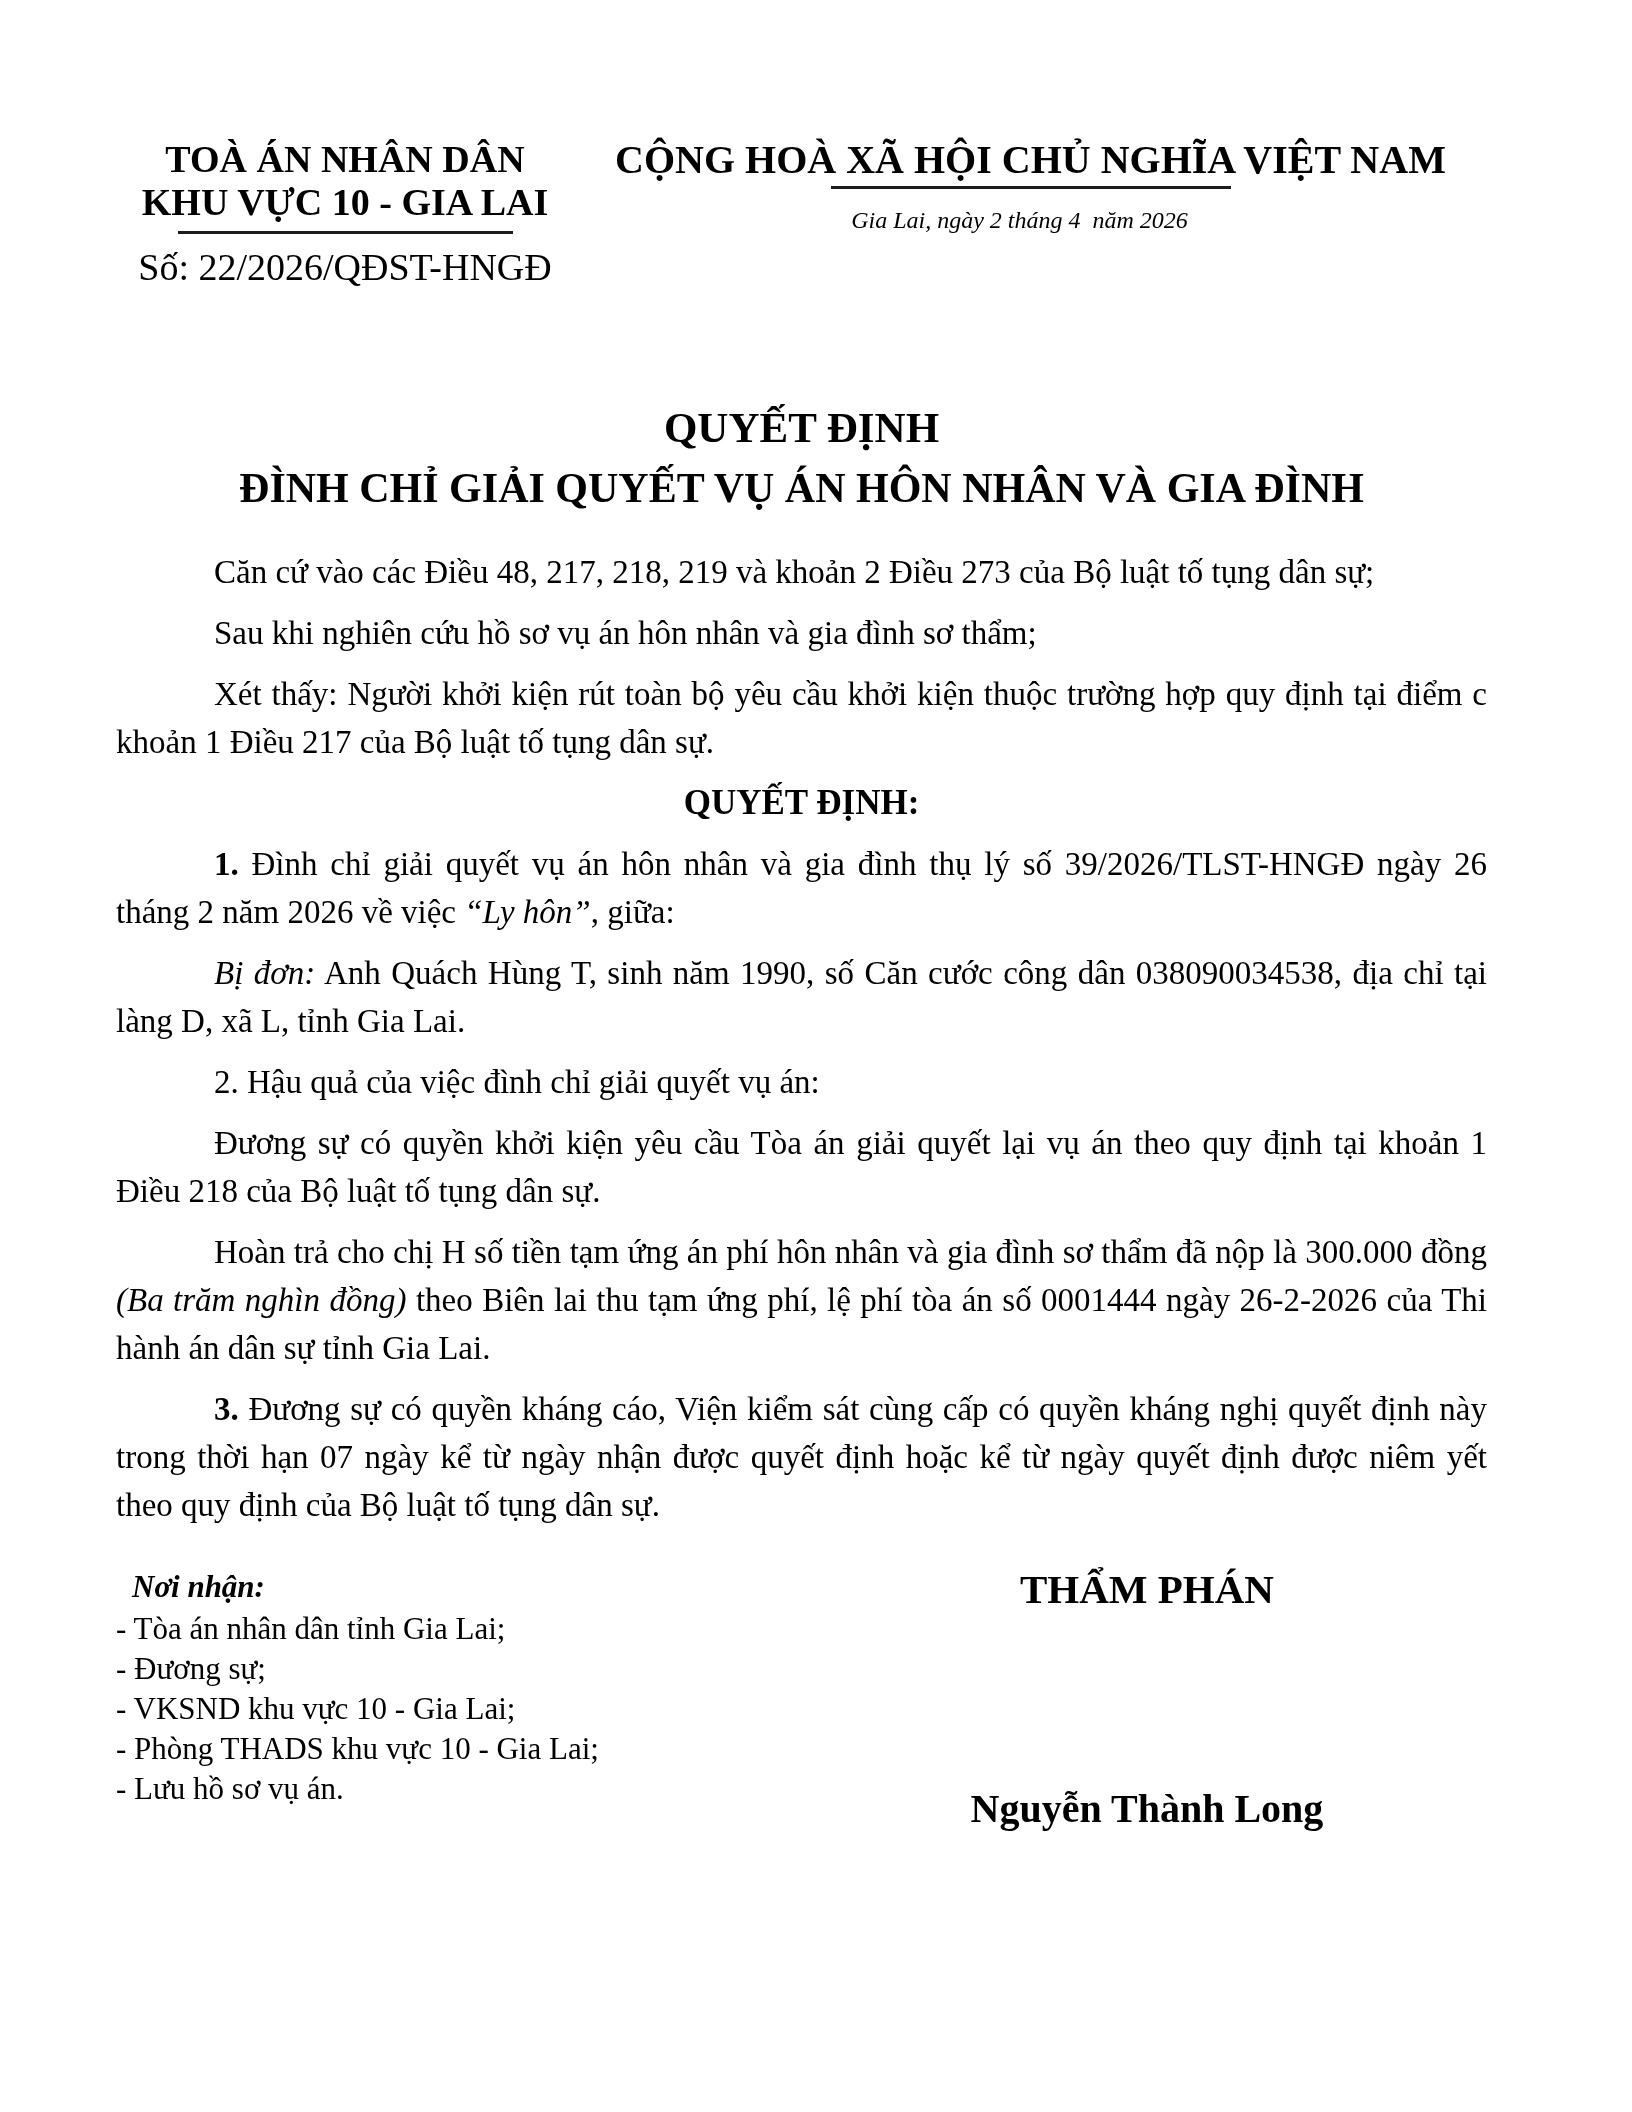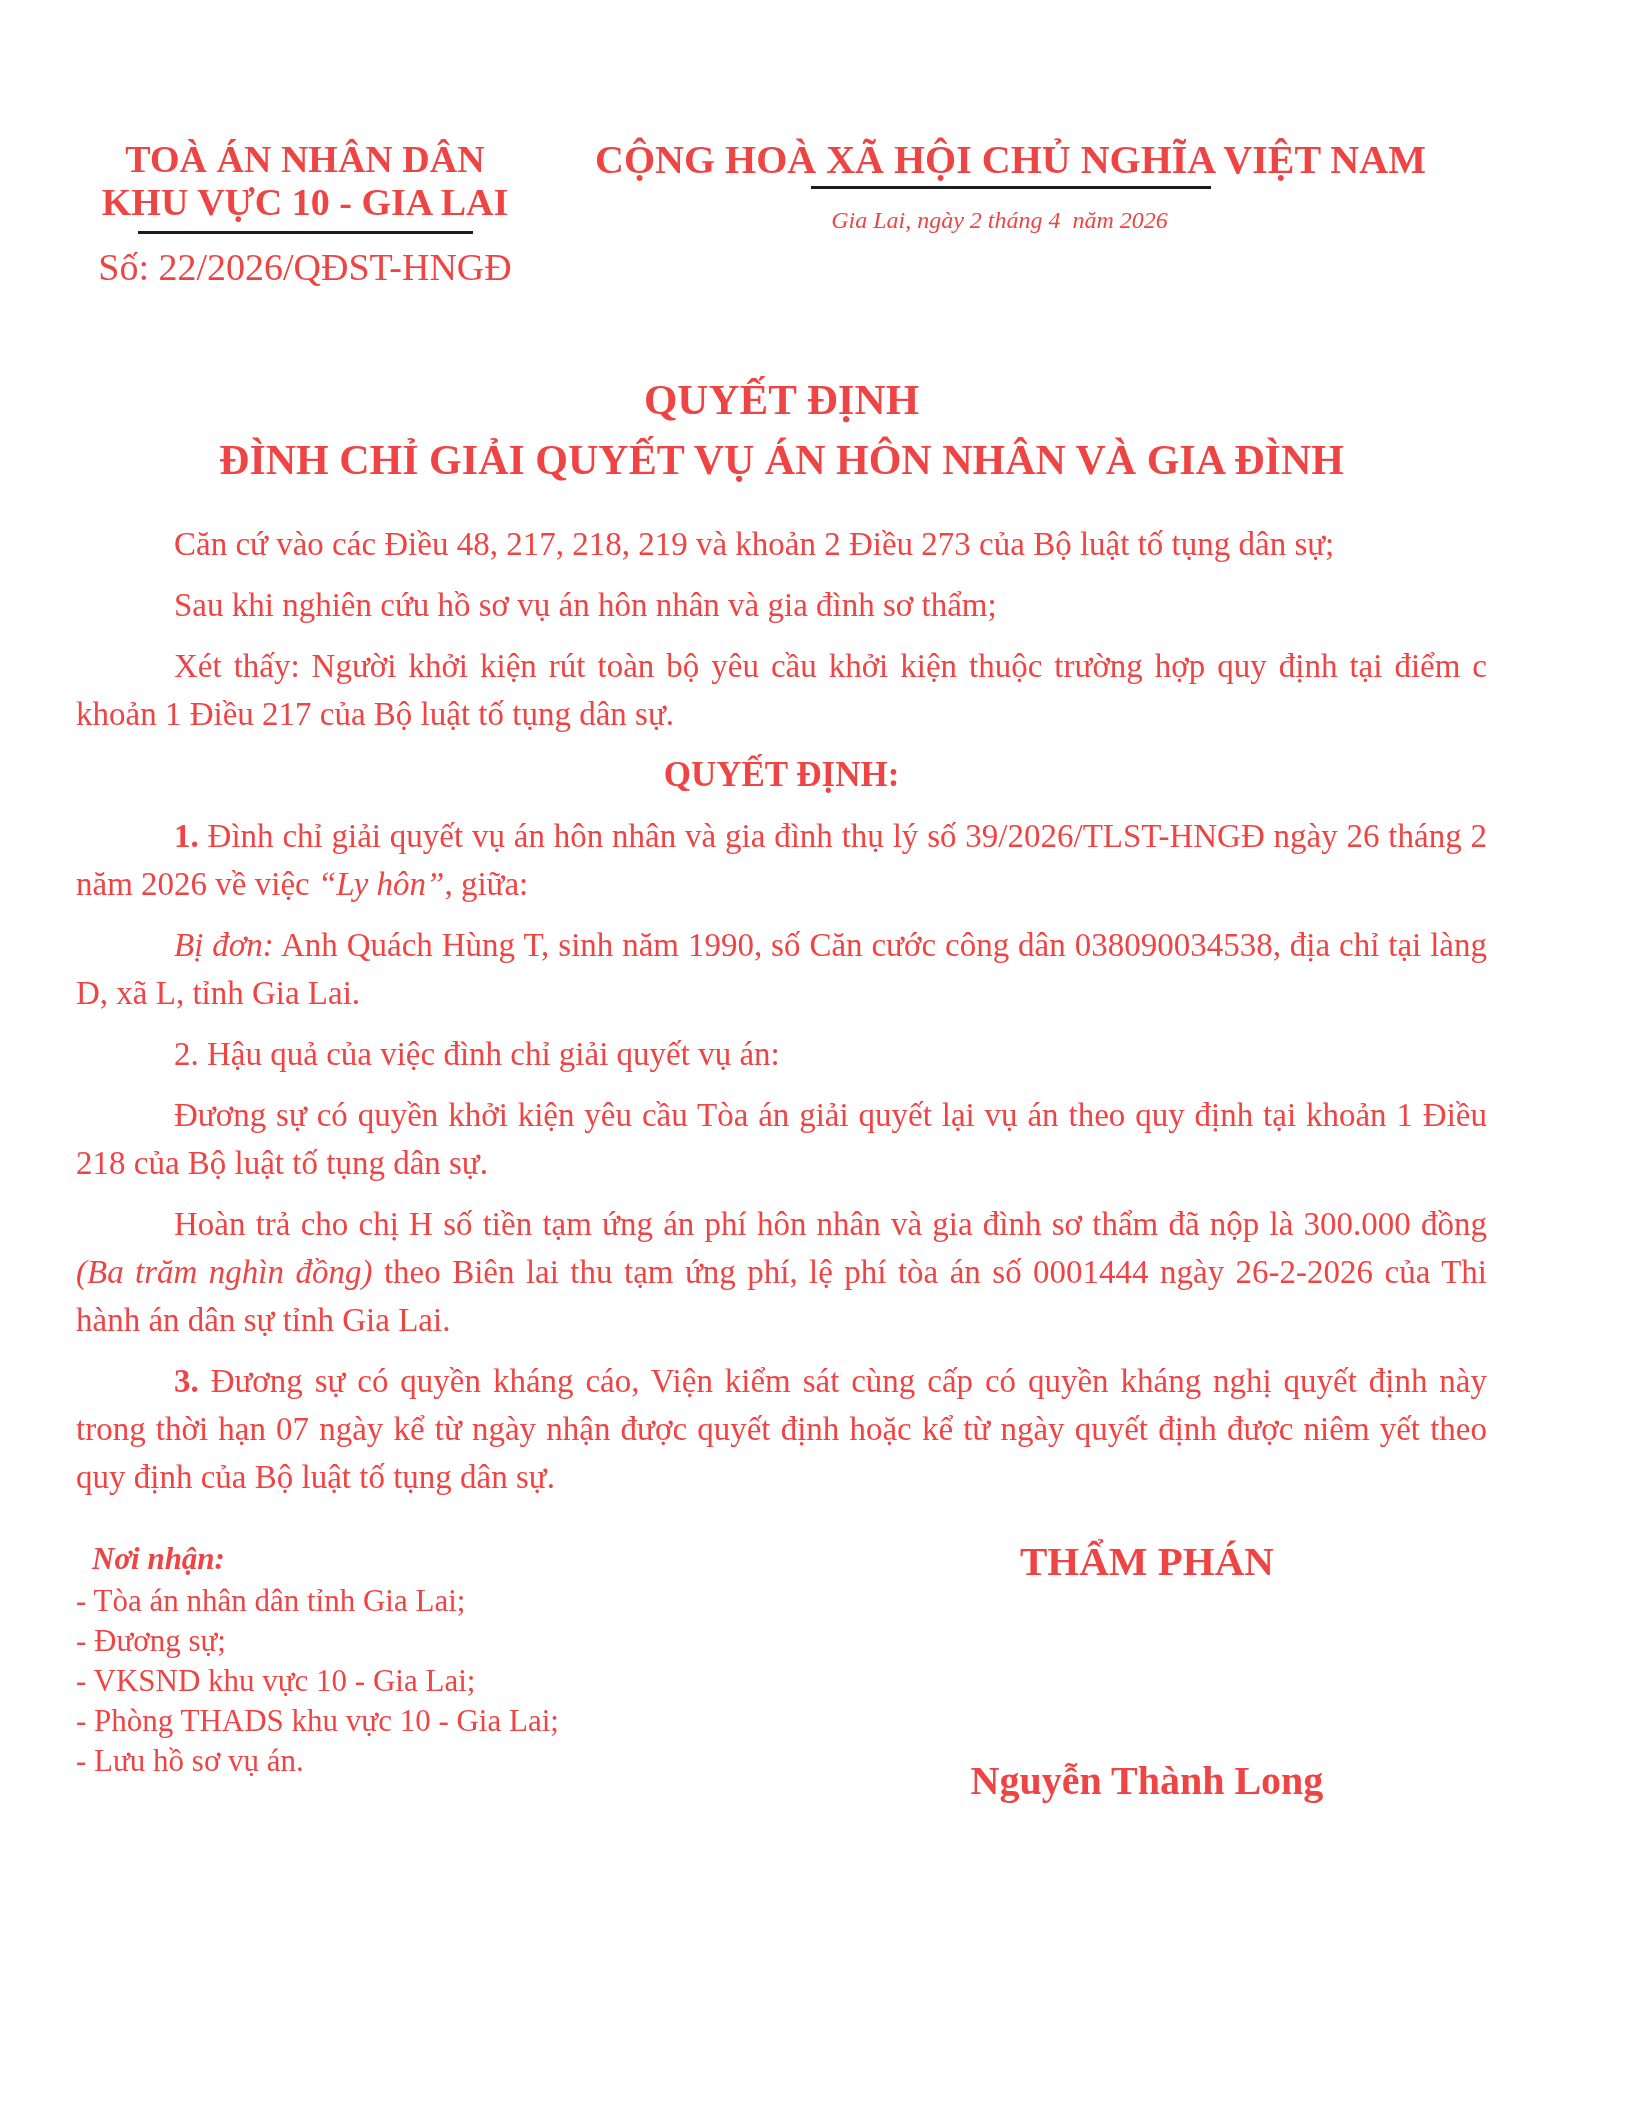--- a/index.html
+++ b/index.html
@@ -1,39 +1,39 @@
 <!DOCTYPE html>
 <html><head>
 <meta charset="utf-8">
 <style>
   html,body { margin:0; padding:0; background:#ffffff; }
   .page {
     position:relative;
     width:1632px; height:2112px;
     box-sizing:border-box;
-    padding:138px 145px 0 76px;
+    padding:138px 145px 0 116px;
     background:#ffffff;
-    color:#ef4444;
+    color:#000000;
     font-family:"Liberation Serif","DejaVu Serif",serif;
     font-size:33px;
     overflow:hidden;
   }
   
   .header { display:flex; }
   .hcol-left { width:458px; text-align:center; flex:none; }
   .hcol-right { flex:1; text-align:center; }
   .court-line { font-weight:bold; font-size:38px; line-height:43px; white-space:nowrap; }
   .hrule-left { width:335px; height:3px; background:#1c1c1c; margin:7px auto 10px auto; }
   .doc-number { font-size:38px; line-height:46px; white-space:nowrap; }
   .national-line { font-weight:bold; font-size:40px; line-height:43px; white-space:nowrap; }
   .motto-line { font-weight:bold; font-size:39px; line-height:43px; white-space:nowrap; }
   .hrule-right { width:400px; height:3px; background:#1c1c1c; margin:5px auto 8px auto; }
   .date-line { font-style:italic; font-size:24px; line-height:46px; text-align:center; padding-right:22px; white-space:pre; }
   
-  .title-block { margin-top:80px; text-align:center; font-weight:bold; }
+  .title-block { margin-top:108px; text-align:center; font-weight:bold; }
   .title-line1 { font-size:43px; line-height:60px; }
   .title-line2 { font-size:42px; line-height:60px; }
   
   .body { margin-top:30px; }
   .para { margin:0 0 13px 0; text-align:justify; text-indent:98px; line-height:48px; font-size:33px; }
   .center-heading { text-align:center; font-weight:bold; font-size:35px; line-height:48px; margin:6px 0 13px 0; }
   .b { font-weight:bold; }
   .i { font-style:italic; }
   
   .footer { display:flex; align-items:flex-start; margin-top:36px; }

